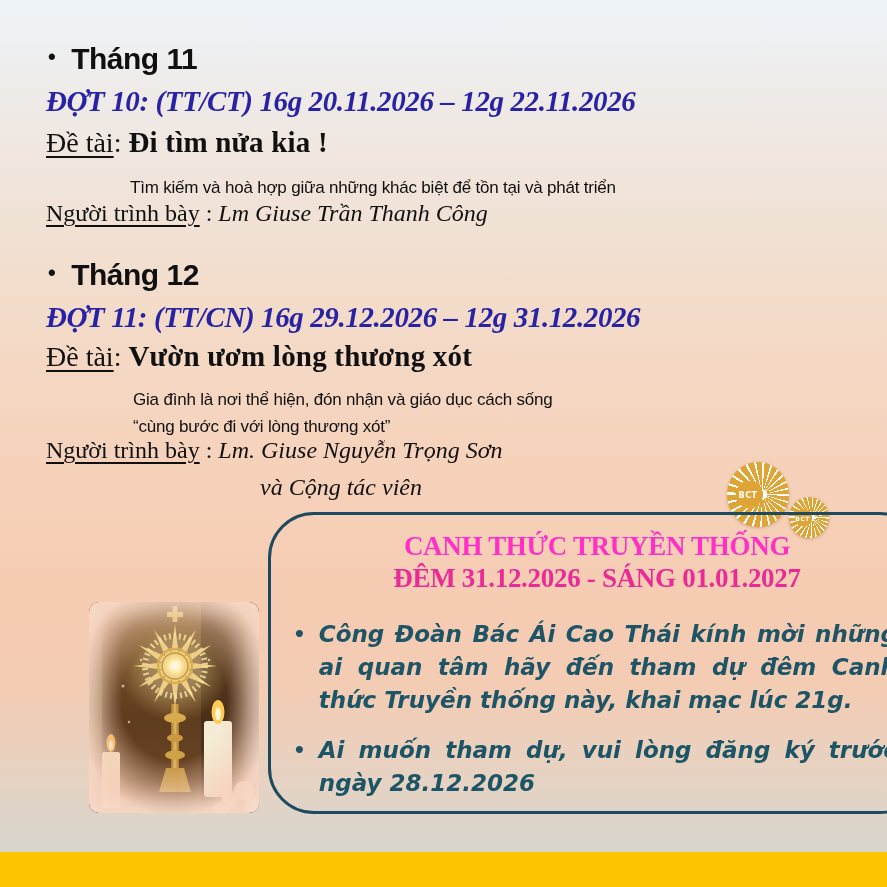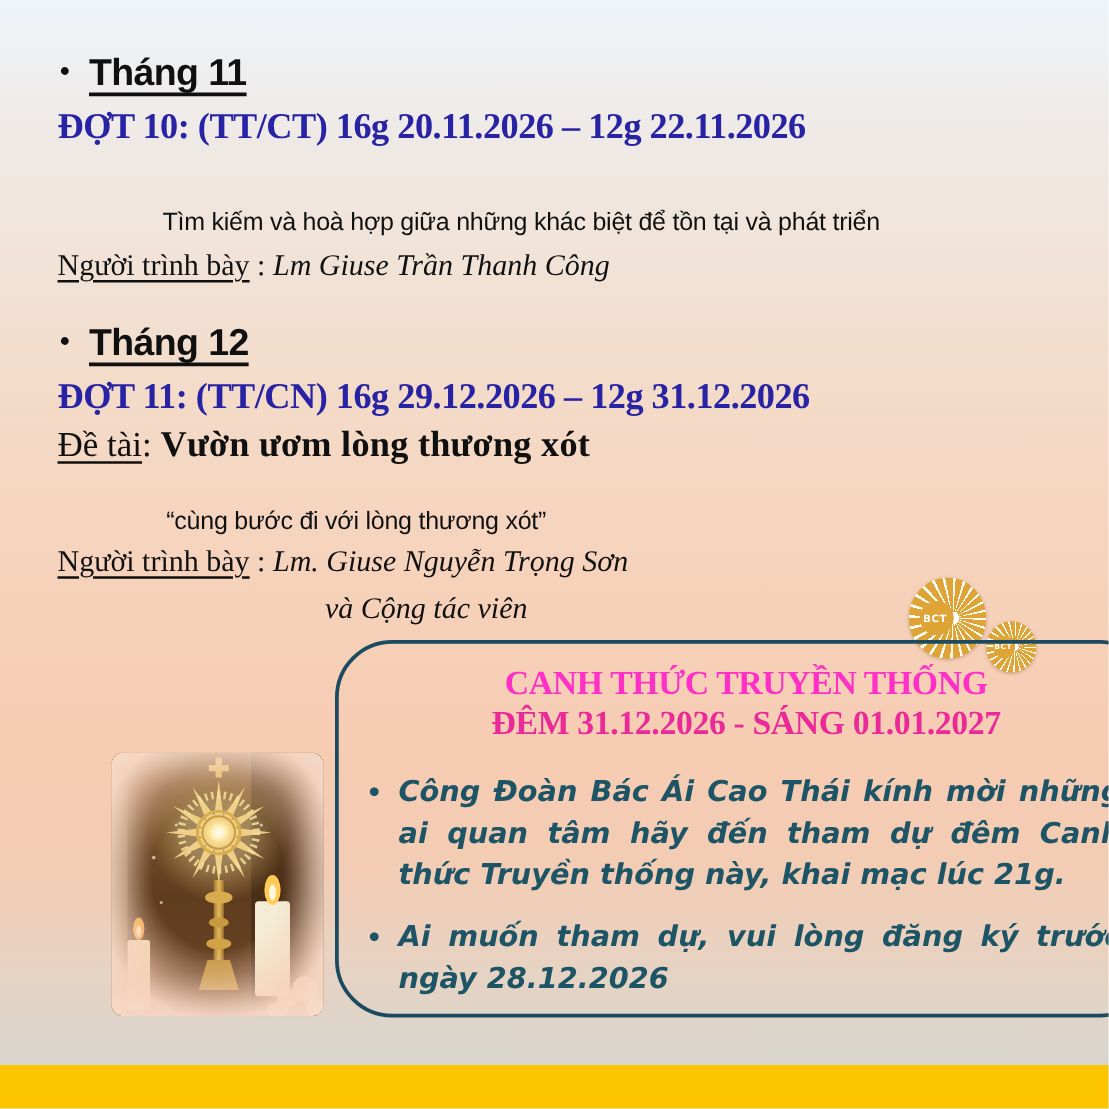--- a/index.html
+++ b/index.html
@@ -18,28 +18,28 @@
       #d9d5cd 95%,
       #d9d5cd 96%);
     font-family:"Liberation Sans", sans-serif;
     color:#101010;
   }
   .abs{position:absolute;}
 
   
   .month-line{display:flex;align-items:center;font-weight:bold;font-size:30px;letter-spacing:-0.5px;}
   .month-marker{font-size:22px;margin-right:16px;transform:translateY(-2px);}
-  .month-label{text-decoration:underline;text-decoration-thickness:2.5px;text-underline-offset:6px;}
-
-  
-  .session{font-family:"Liberation Serif",serif;font-weight:bold;font-size:29px;color:#2823a4;letter-spacing:-0.4px;}
+  .month-label{text-decoration-thickness:2.5px;text-underline-offset:6px;}
+
+  
+  .session{font-family:"Liberation Serif",serif;font-weight:bold;font-size:29px;color:#2823a4;letter-spacing:-0.4px;font-style:italic;}
   .topic-line{font-family:"Liberation Serif",serif;font-size:28px;}
   .label-u{text-decoration:underline;text-decoration-thickness:1.8px;text-underline-offset:4px;}
   .topic-strong{font-weight:bold;font-size:29px;letter-spacing:0.2px;}
-  .desc{font-size:20px;letter-spacing:-0.2px;}
+  .desc{font-size:17px;letter-spacing:-0.2px;margin-top:11px;}
   .presenter-line{font-family:"Liberation Serif",serif;font-size:24px;}
   .presenter-name{font-style:italic;}
 
   
   .notice-box{
     left:268px;top:512px;width:658px;height:302px;
     border:3px solid #1c4b61;border-radius:46px;
     box-sizing:border-box;
   }
   .notice-title{margin-top:16px;text-align:center;font-family:"Liberation Serif",serif;
@@ -83,38 +83,42 @@
 
 <div class="page">
 
   <div class="abs month-line" style="left:48px;top:42px;">
     <span class="month-marker">•</span>
     <span class="month-label">Tháng 11</span>
   </div>
 
   <div class="abs session" style="left:46px;top:85px;">ĐỢT 10: (TT/CT) 16g 20.11.2026 – 12g 22.11.2026</div>
 
+  <div class="abs topic-line" style="left:46px;top:126px;">
+    <span class="label-u">Đề tài</span><span>: </span><span class="topic-strong">Đi tìm nửa kia !</span>
+  </div>
 
   <div class="abs desc" style="left:130px;top:167px;">Tìm kiếm và hoà hợp giữa những khác biệt  để tồn tại và phát triển</div>
 
   <div class="abs presenter-line" style="left:46px;top:200px;">
     <span class="label-u">Người trình bày</span><span> : </span><span class="presenter-name">Lm Giuse Trần Thanh Công</span>
   </div>
 
   <div class="abs month-line" style="left:48px;top:258px;">
     <span class="month-marker">•</span>
     <span class="month-label">Tháng 12</span>
   </div>
 
   <div class="abs session" style="left:46px;top:301px;">ĐỢT 11: (TT/CN) 16g 29.12.2026 – 12g 31.12.2026</div>
 
   <div class="abs topic-line" style="left:46px;top:340px;">
     <span class="label-u">Đề tài</span><span>: </span><span class="topic-strong">Vườn ươm lòng thương xót</span>
   </div>
 
+  <div class="abs desc" style="left:133px;top:379px;">Gia đình là nơi thể hiện, đón nhận và giáo dục cách sống</div>
   <div class="abs presenter-line" style="left:46px;top:437px;">
     <span class="label-u">Người trình bày</span><span> : </span><span class="presenter-name">Lm. Giuse Nguyễn Trọng Sơn</span>
   </div>
 
   <div class="abs desc" style="left:133px;top:406px;">“cùng bước đi với lòng thương xót”</div>
   <div class="abs presenter-line presenter-name" style="left:260px;top:474px;">và Cộng tác viên</div>
 
   <div class="abs badge badge-large">
     <span class="badge-label">BCT</span>
   </div>

